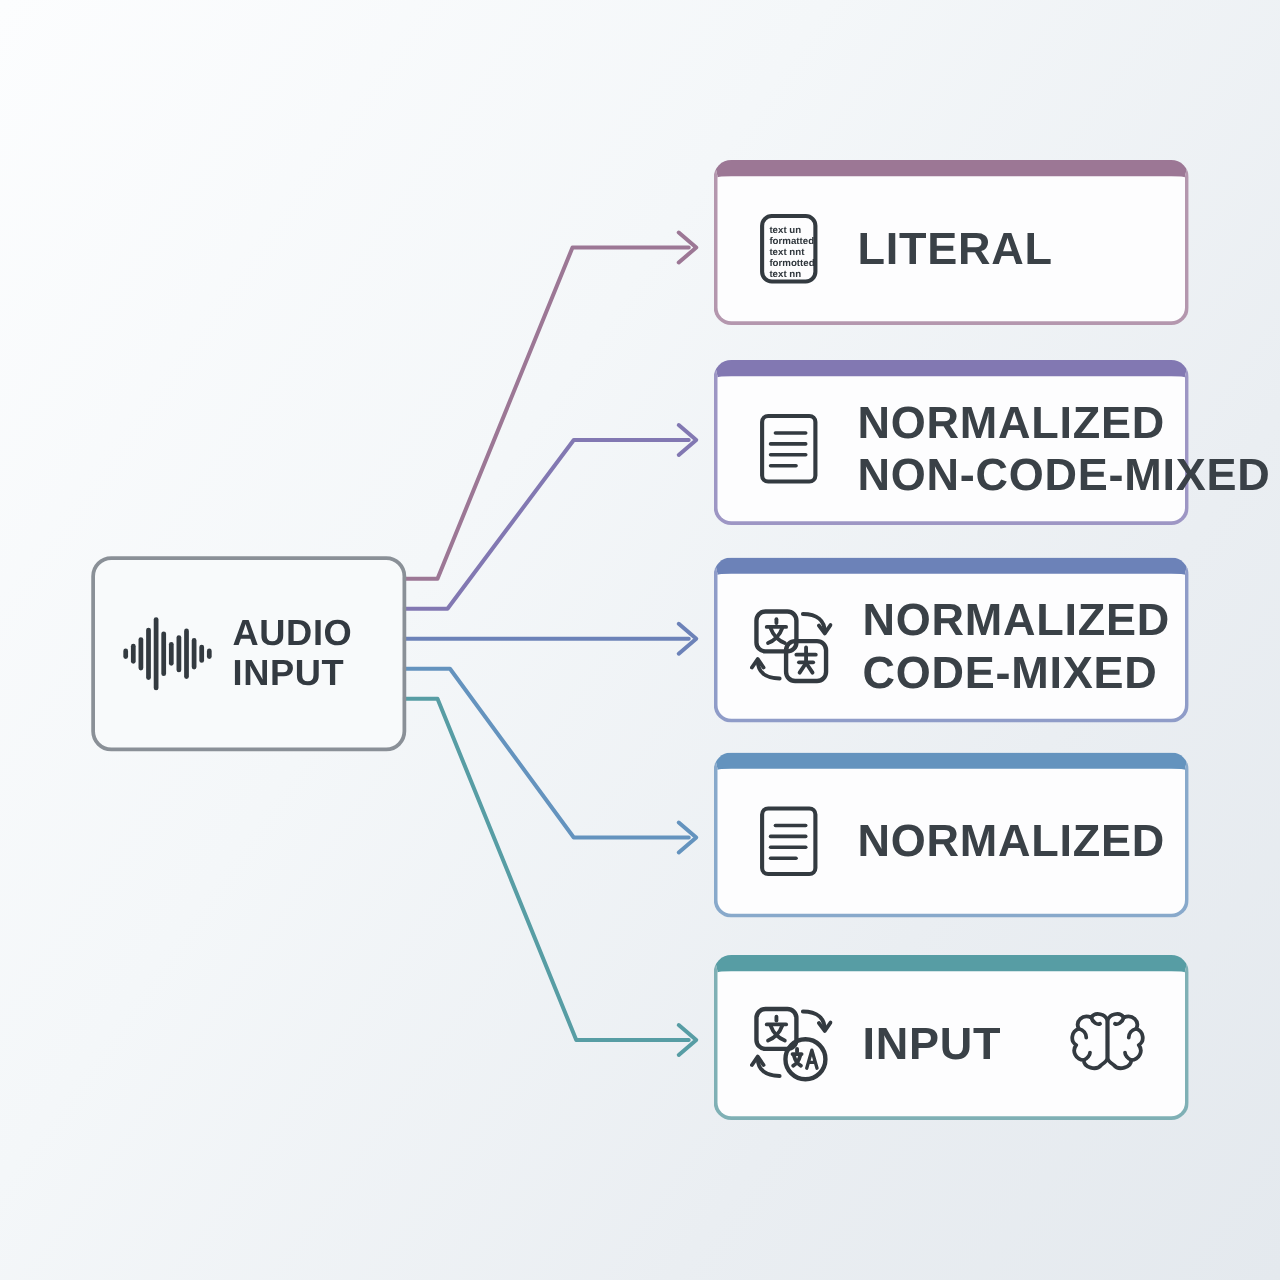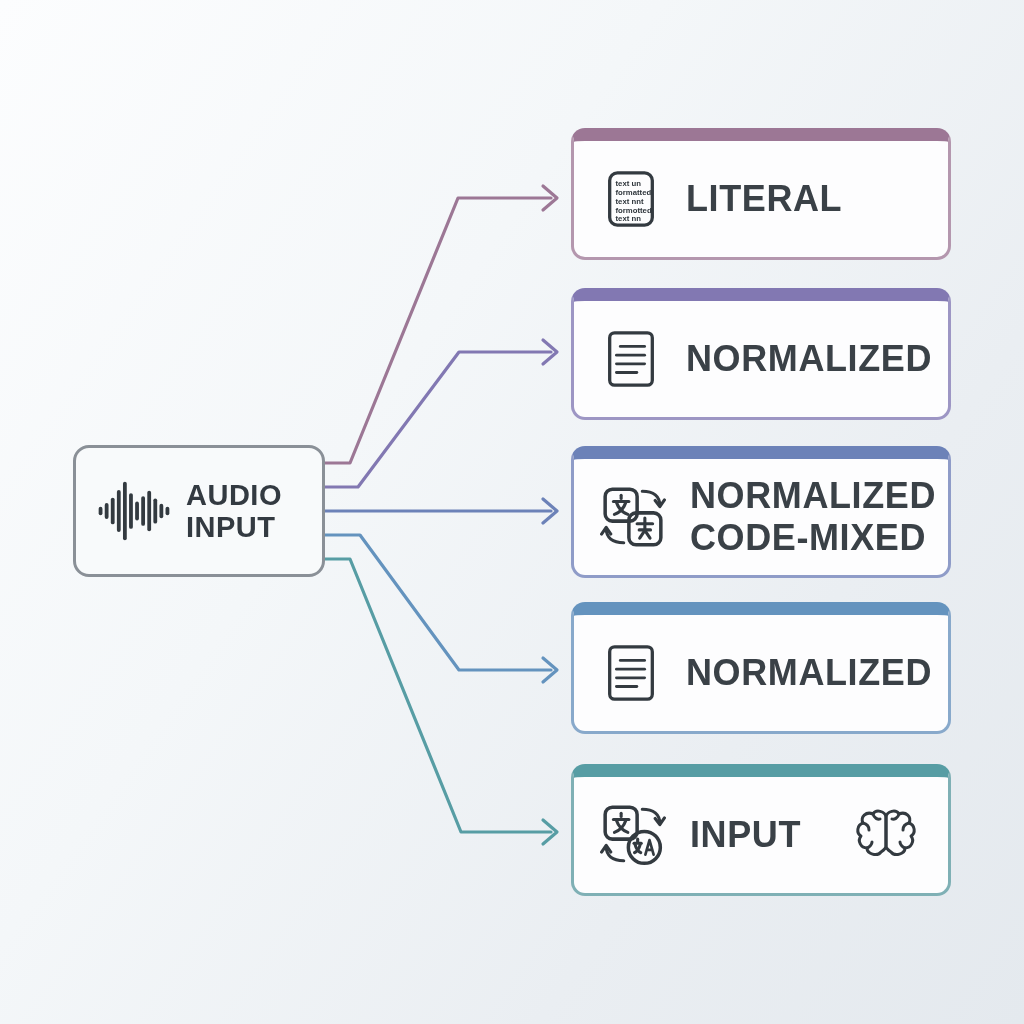--- a/index.html
+++ b/index.html
@@ -3,21 +3,21 @@
 <meta charset="utf-8">
 <style>
   html,body{margin:0;padding:0;}
   body{
     width:1024px;height:1024px;position:relative;overflow:hidden;
     background:linear-gradient(125deg,#fcfdfe 0%,#f4f7f9 38%,#eaeef2 72%,#e4e9ee 100%);
     font-family:"Liberation Sans",sans-serif;
   }
   #connector-layer{position:absolute;left:0;top:0;width:1024px;height:1024px;pointer-events:none;}
   .audio-box{
-    position:absolute;left:73px;top:445px;width:252px;height:132px;box-sizing:border-box;
+    position:absolute;left:73px;top:445px;width:252px;height:156px;box-sizing:border-box;
     border:3px solid #8a9097;border-radius:16px;background:#f8fafbee;
     display:flex;align-items:center;padding-left:20px;gap:14px;
   }
   .audio-label{font-size:29px;font-weight:bold;color:#333a41;line-height:1.12;letter-spacing:.5px;}
   .audio-label span{display:block;}
   .out-box{
     position:absolute;left:571px;width:380px;height:132px;box-sizing:border-box;
     border:3px solid var(--bd,#999);border-top:13px solid var(--ac,#777);
     border-radius:14px;background:#fdfdfe;
     display:flex;align-items:center;padding:0 22px 0 26px;gap:24px;
@@ -93,20 +93,21 @@
     <svg width="62" height="62" viewBox="0 0 64 64" class="ico">
       <rect x="10" y="5" width="44" height="54" rx="5" class="ico-thick"></rect>
       <line x1="21" y1="19" x2="46" y2="19"></line>
       <line x1="17" y1="28" x2="46" y2="28"></line>
       <line x1="17" y1="37" x2="46" y2="37"></line>
       <line x1="17" y1="46" x2="38" y2="46"></line>
     </svg>
   </span>
   <div class="out-label">
     <span>NORMALIZED</span>
+    <span>NON-CODE-MIXED</span>
   </div>
 </div>
 
 <div class="out-box b3" style="--ac: #6c82b8; --bd: #8f9cc8;">
   <span class="icon-wrap">
     <svg width="66" height="66" viewBox="0 0 64 64" class="ico">
       <rect x="5" y="5" width="31" height="31" rx="7" class="ico-thick"></rect>
       <line x1="20.5" y1="11" x2="20.5" y2="14"></line>
       <line x1="13" y1="17" x2="28" y2="17"></line>
       <path d="M25,18 C23,24 18,28 14,29.5"></path>

